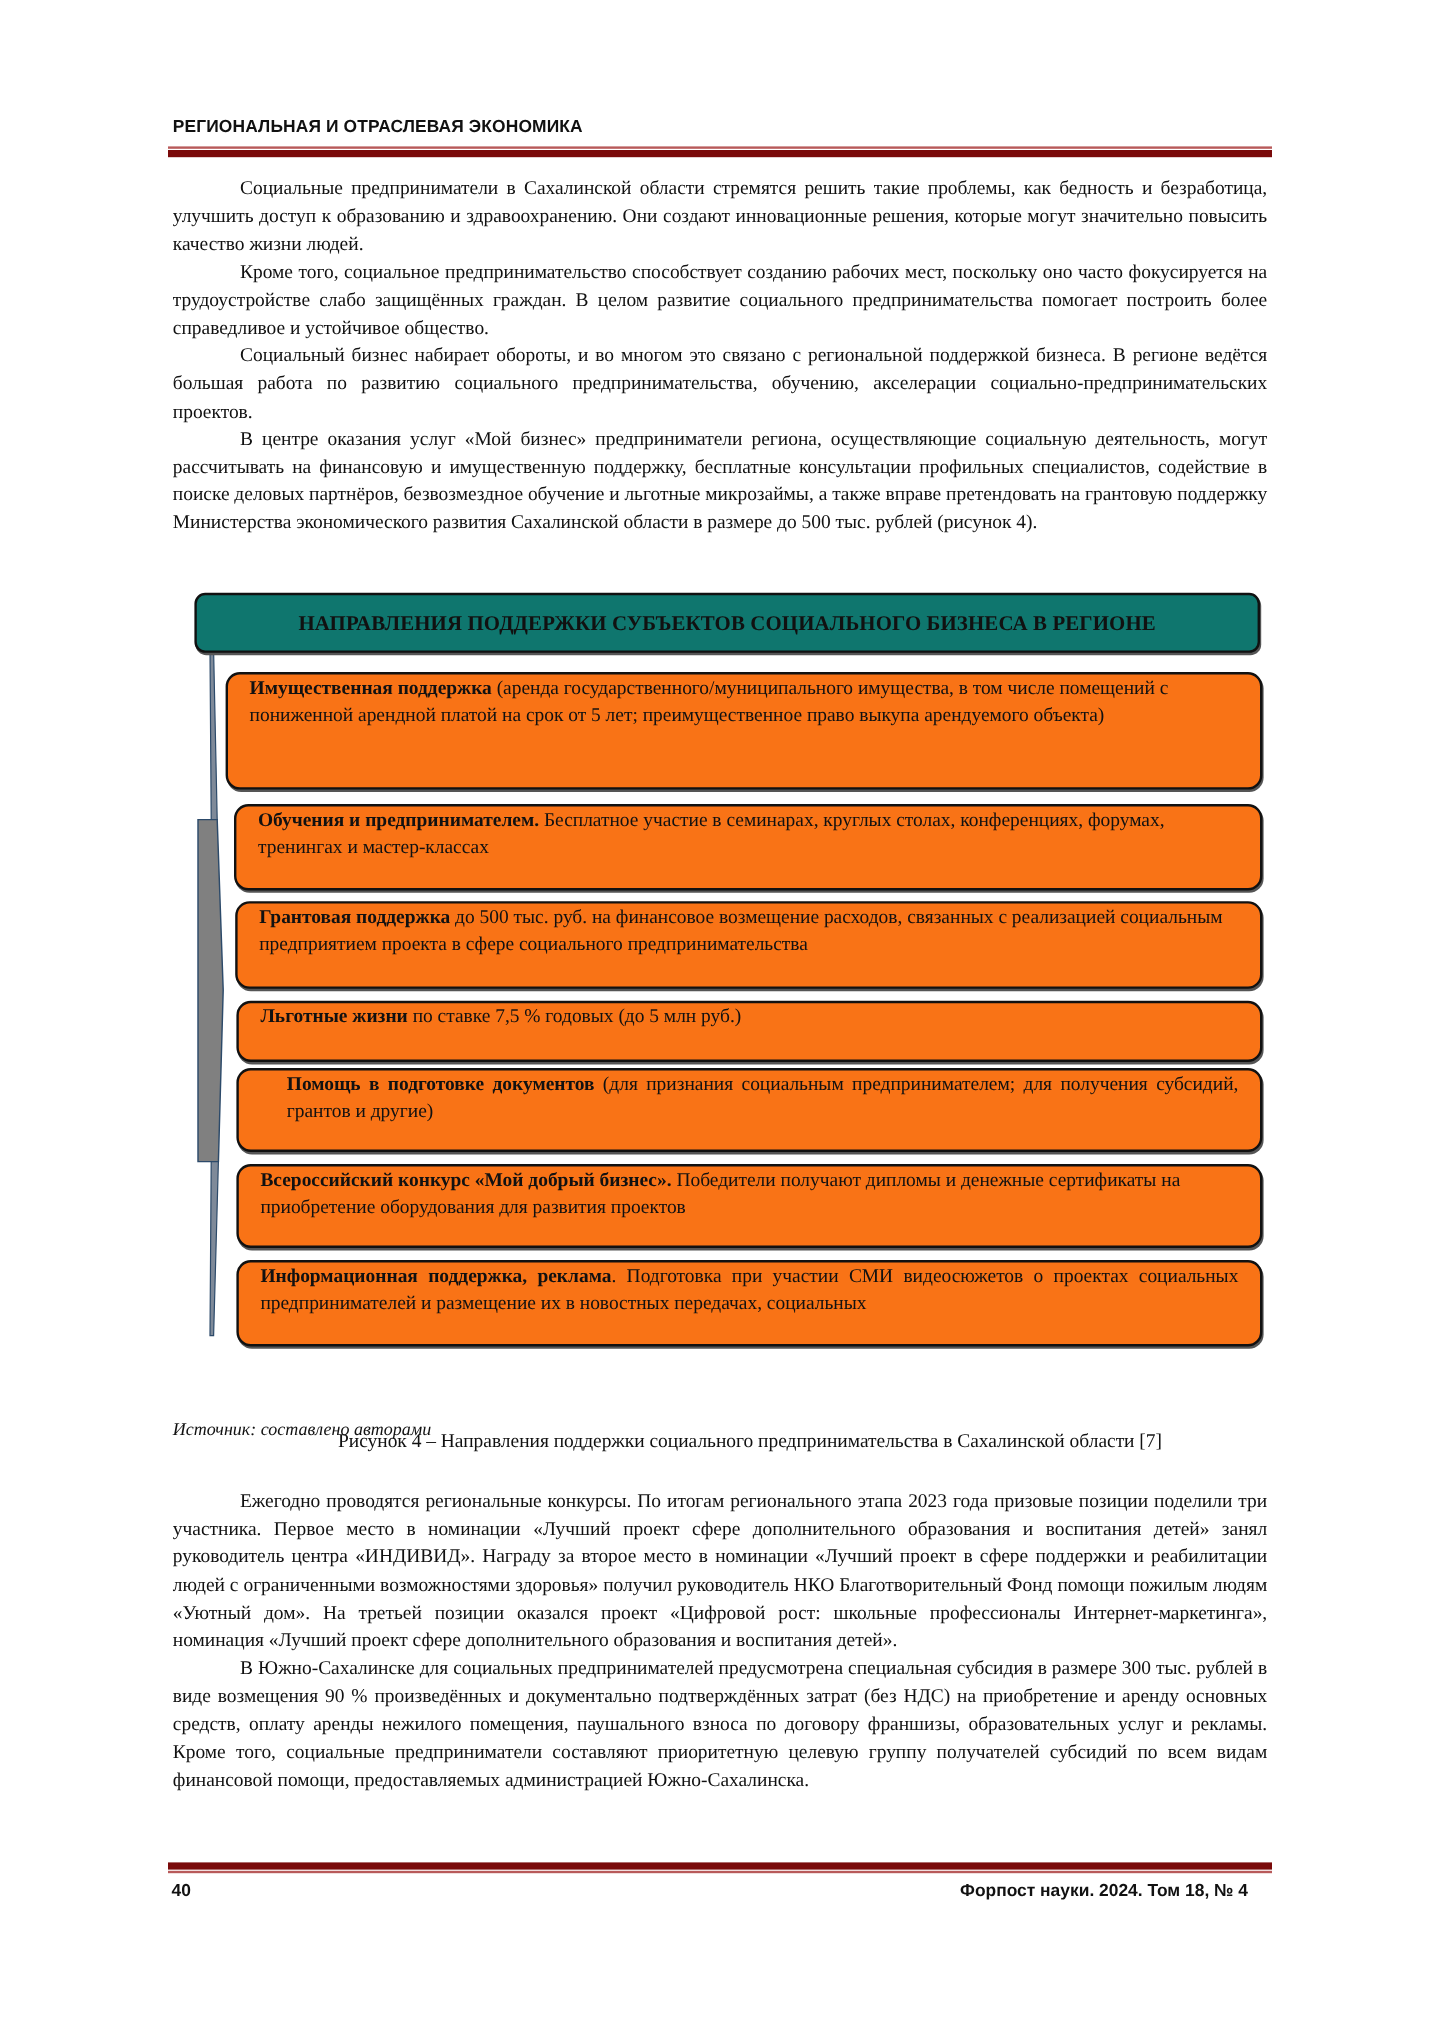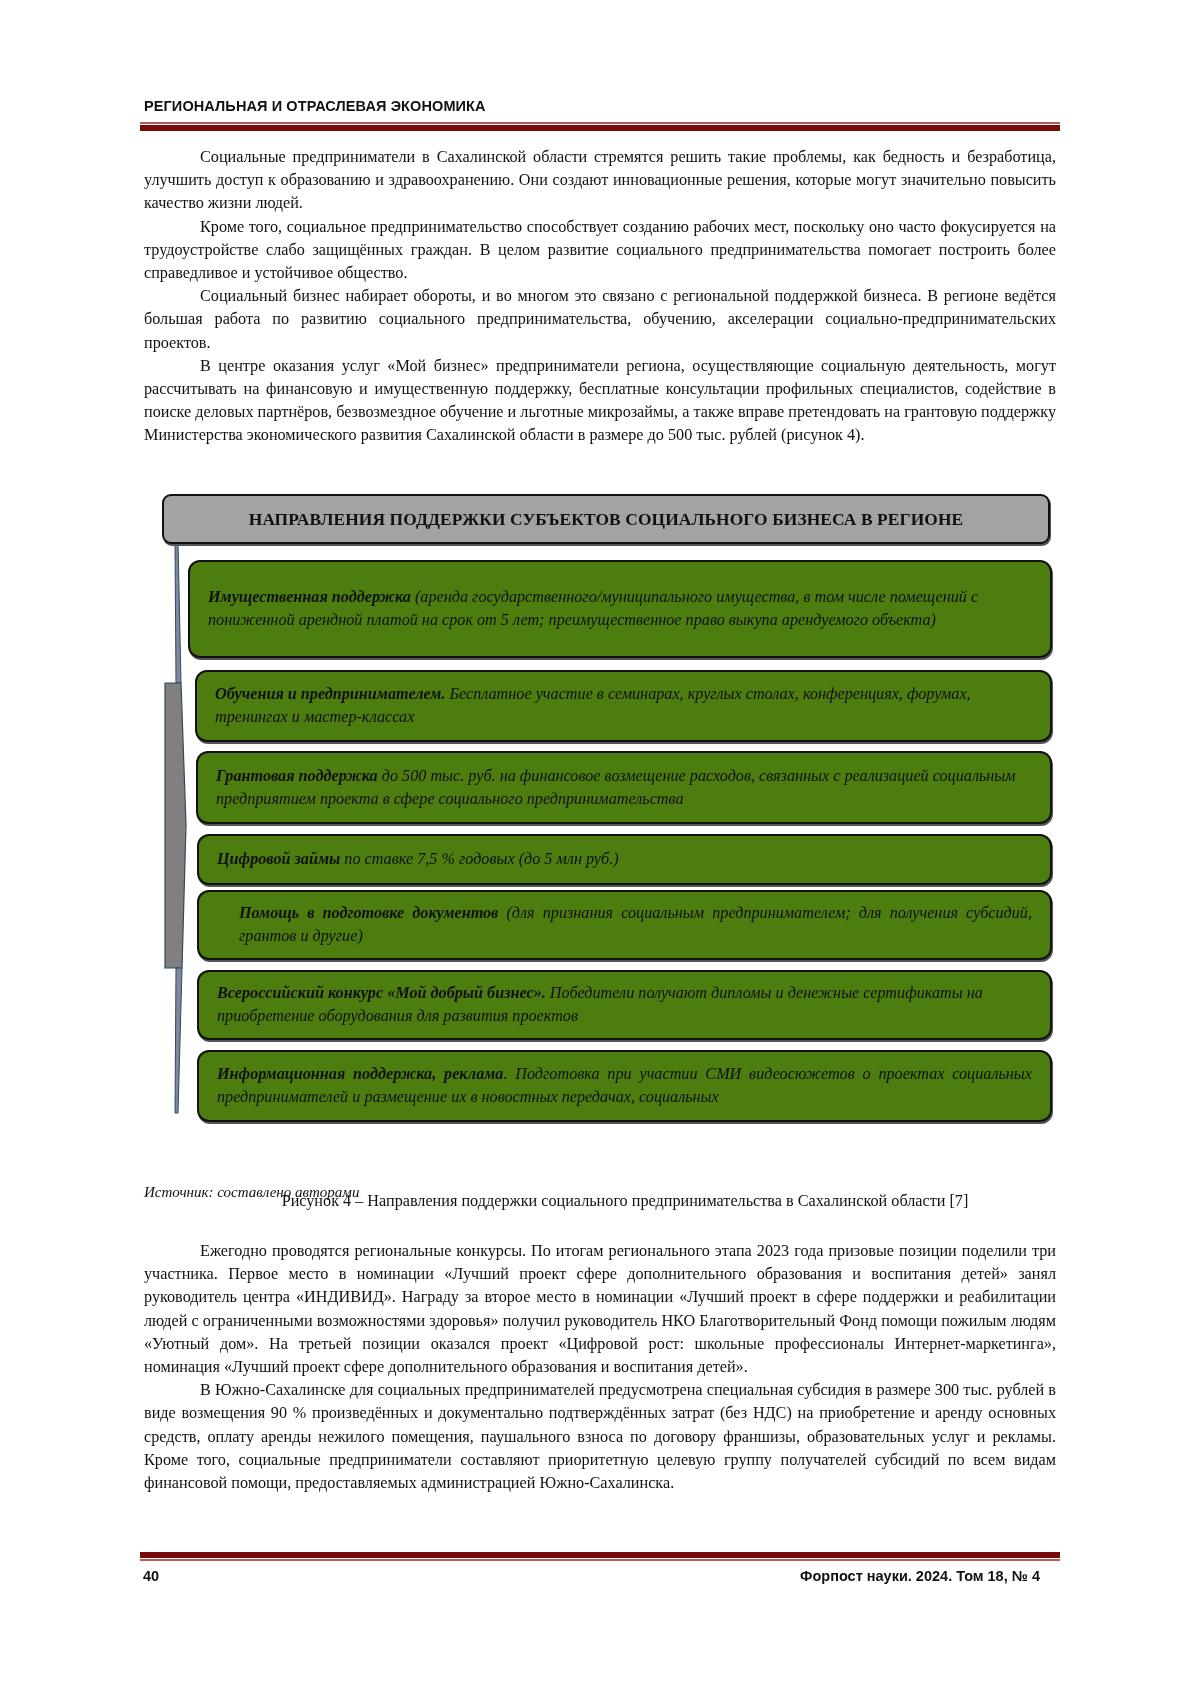--- a/index.html
+++ b/index.html
@@ -25,26 +25,26 @@
   .text-block { position: absolute; left: 144px; width: 912px; font-size: 16.2px; line-height: 23.2px;
     text-align: justify; }
   .text-block p { margin: 0; text-indent: 56px; }
 
   #block1 { top: 146px; }
   #block2 { top: 1240px; }
 
   
   .diagram { position: absolute; left: 0; top: 0; width: 1200px; height: 1697px; pointer-events: none; }
   .title-box { position: absolute; left: 162px; top: 494px; width: 884px; height: 46px;
-    border: 2px solid #111; border-radius: 9px; background: #a3a3a3;
+    border: 2px solid #111; border-radius: 9px; background: #0f766e;
     box-shadow: 1px 2px 0 #555; display: flex; align-items: center; justify-content: center;
     font-weight: bold; font-size: 17.4px; letter-spacing: 0.1px; pointer-events: auto; }
-  .item-box { position: absolute; border: 2px solid #111; border-radius: 12px; background: #4d7c0f;
+  .item-box { position: absolute; border: 2px solid #111; border-radius: 12px; background: #f97316;
     box-shadow: 1px 2px 0 #555; font-size: 16.2px; line-height: 23px; text-align: left;
-    padding: 0 18px; box-sizing: border-box; display: flex; align-items: center; pointer-events: auto; font-style: italic; }
+    padding: 0 18px; box-sizing: border-box; display: flex; pointer-events: auto; }
   .item-box .inner { width: 100%; }
   .item-box .inner.justify { text-align: justify; }
   .item-box b { font-weight: bold; }
 
   .source-note { position: absolute; left: 144px; top: 1152px; font-style: italic; font-size: 15px; margin-top: 32px; }
   .figure-caption { position: absolute; left: 0; width: 1200px; top: 1192px; text-align: center; font-size: 16.2px; padding-left: 10px; box-sizing: border-box; margin-left: 20px; }
 
   svg.bracket { position: absolute; left: 0; top: 0; }
 </style>
 </head>
@@ -83,21 +83,21 @@
 
   <div class="item-box" style="left:195px; top:670px; width:857px; height:72px;">
     <div class="inner"><b>Обучения и предпринимателем.</b><span> Бесплатное участие в семинарах, круглых столах, конференциях, форумах, тренингах и мастер-классах</span></div>
   </div>
 
   <div class="item-box" style="left:196px; top:751px; width:856px; height:73px;">
     <div class="inner"><b>Грантовая поддержка</b><span> до 500 тыс. руб. на финансовое возмещение расходов, связанных с реализацией социальным предприятием проекта в сфере социального предпринимательства</span></div>
   </div>
 
   <div class="item-box" style="left:197px; top:834px; width:855px; height:51px;">
-    <div class="inner"><b>Цифровой займы</b><span> по ставке 7,5 % годовых (до 5 млн руб.)</span></div>
+    <div class="inner"><b>Льготные жизни</b><span> по ставке 7,5 % годовых (до 5 млн руб.)</span></div>
   </div>
 
   <div class="item-box" style="left:197px; top:890px; width:855px; height:70px;padding-left:40px;">
     <div class="inner justify"><b>Помощь в подготовке документов</b><span> (для признания социальным предпринимателем; для получения субсидий, грантов и другие)</span></div>
   </div>
 
   <div class="item-box" style="left:197px; top:970px; width:855px; height:70px;">
     <div class="inner"><b>Всероссийский конкурс «Мой добрый бизнес».</b><span> Победители получают дипломы и денежные сертификаты на приобретение оборудования для развития проектов</span></div>
   </div>
 

